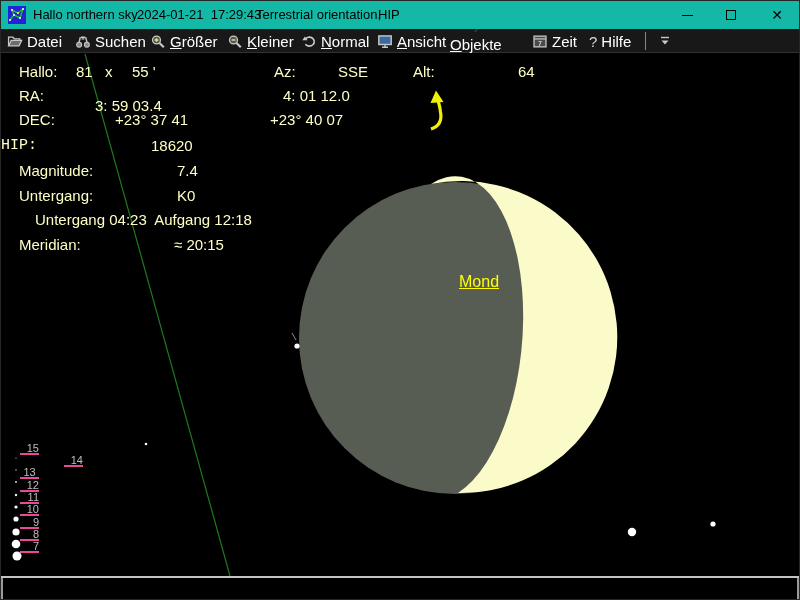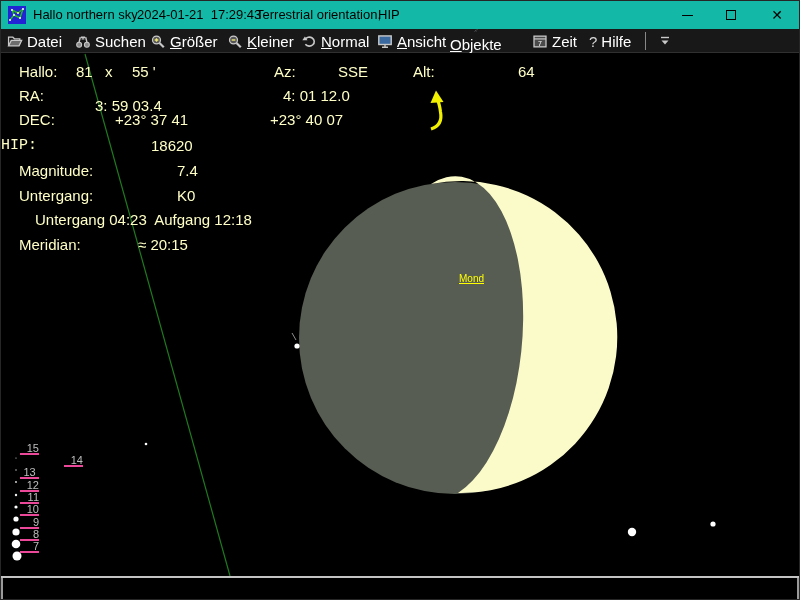--- a/index.html
+++ b/index.html
@@ -25,21 +25,21 @@
   #mi-datei { left:6px; } #mi-suchen { left:74px; } #mi-groesser { left:149px; }
   #mi-kleiner { left:226px; } #mi-normal { left:300px; } #mi-ansicht { left:376px; }
   #mi-objekte { left:449px;flex-direction:column; } #mi-zeit { left:531px; } #mi-hilfe { left:588px; }
   #menu-sep { position:absolute; left:644px; top:3px; height:18px; border-left:1px solid #888; }
   #menu-overflow { position:absolute; left:651px; top:0; width:26px; height:24px; display:flex; align-items:center; justify-content:center; }
 
   
   #sky { position:absolute; left:0; top:52px; width:800px; height:523px; background:#000; }
   #sky-svg { position:absolute; left:0; top:0; }
   .info { position:absolute; font-size:15px; color:#ffffc6; white-space:pre; }
-  #moon-label { position:absolute; left:458px; top:272px; font-size:10px; color:#ffff00; text-decoration:underline; cursor:default; }
+  #moon-label { position:absolute; left:458px; top:272px; font-size:16px; color:#ffff00; text-decoration:underline; cursor:default; }
   .legend-num { position:absolute; width:19px; left:19px; height:13px; font-size:11px; color:#bdbdbd; text-align:right; border-bottom:2px solid #ec4899; line-height:12px; }
 
   
   #status-sep { position:absolute; left:0; top:575px; width:100%; height:2px; background:#c3c3c3; }
   #statusbar { position:absolute; left:0; top:577px; width:100%; height:23px; background:#000;
                border-left:2px solid #9a9a9a; border-right:2px solid #9a9a9a; border-bottom:2px solid #9a9a9a; }
 </style>
 </head>
 <body>
 
@@ -216,21 +216,21 @@
 
   <span class="info" style="left:18px;  top:161px;">Magnitude:</span>
   <span class="info" style="left:176px; top:161px;">7.4</span>
 
   <span class="info" style="left:18px;  top:186px;">Untergang:</span>
   <span class="info" style="left:176px; top:186px;">K0</span>
 
   <span class="info" style="left:2px;  top:210px;margin-left:32px;">Untergang 04:23  Aufgang 12:18</span>
 
   <span class="info" style="left:18px;  top:235px;">Meridian:</span>
-  <span class="info" style="left:137px; top:235px;">≈ 20:15</span>
+  <span class="info" style="left:137px; top:235px;padding-left:36px;">≈ 20:15</span>
 
   <div id="moon-label">Mond</div>
 
   <div class="legend-num" style="top:441px;">15</div>
   <div class="legend-num" style="top:453px;margin-left:44px;">14</div>
   <div class="legend-num" style="top:465px;text-align:center;">13</div>
   <div class="legend-num" style="top:478px;">12</div>
   <div class="legend-num" style="top:490px;">11</div>
   <div class="legend-num" style="top:502px;">10</div>
   <div class="legend-num" style="top:515px;">9</div>

